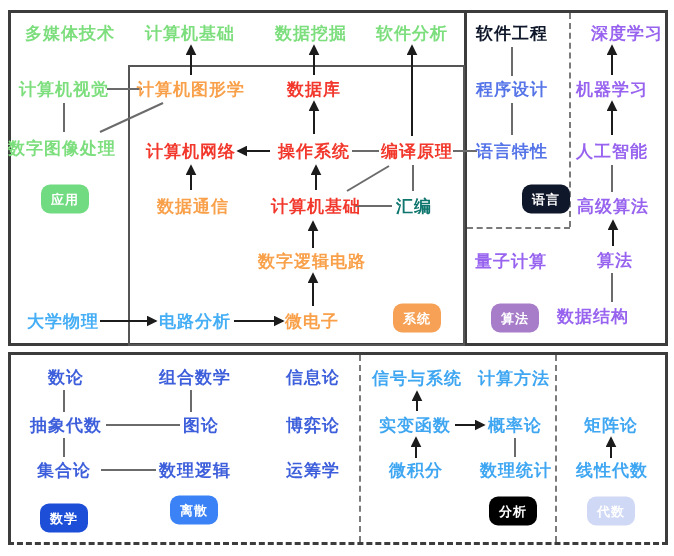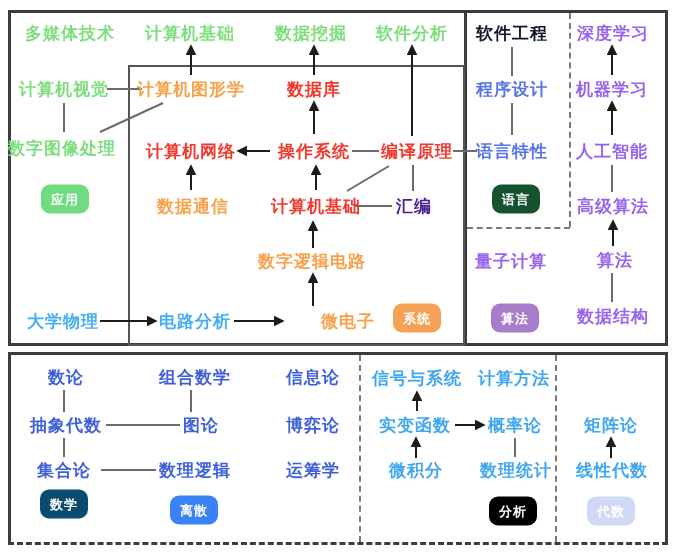--- a/index.html
+++ b/index.html
@@ -82,62 +82,62 @@
       <line x1="515" y1="438" x2="515" y2="457" stroke="#6b6b6b" stroke-width="2"></line>
       <line x1="611" y1="458" x2="611" y2="438" stroke="#1c1c1c" stroke-width="2" marker-end="url(#ah)"></line>
     </svg>
 
   <div id="nodes-layer">
       <span class="node" style="left: 70px; top: 33px; color: rgb(124, 222, 124);">多媒体技术</span>
       <span class="node" style="left: 190px; top: 33px; color: rgb(124, 222, 124);">计算机基础</span>
       <span class="node" style="left: 311px; top: 33px; color: rgb(124, 222, 124);">数据挖掘</span>
       <span class="node" style="left: 412px; top: 33px; color: rgb(124, 222, 124);">软件分析</span>
       <span class="node" style="left: 512px; top: 33px; color: #0f172a;">软件工程</span>
-      <span class="node" style="left: 613px; top: 33px; color: rgb(151, 99, 239);">深度学习</span>
+      <span class="node" style="left: 627px; top: 33px; color: rgb(151, 99, 239);">深度学习</span>
       <span class="node" style="left: 64px; top: 89px; color: rgb(124, 222, 124);">计算机视觉</span>
       <span class="node" style="left: 191px; top: 89px; color: rgb(249, 160, 74);">计算机图形学</span>
       <span class="node bold" style="left: 314px; top: 89px; color: rgb(242, 56, 44);">数据库</span>
       <span class="node" style="left: 512px; top: 89px; color: rgb(85, 116, 232);">程序设计</span>
       <span class="node" style="left: 612px; top: 89px; color: rgb(151, 99, 239);">机器学习</span>
       <span class="node" style="left: 62px; top: 148px; color: rgb(124, 222, 124);">数字图像处理</span>
       <span class="node bold" style="left: 191px; top: 151px; color: rgb(242, 56, 44);">计算机网络</span>
       <span class="node bold" style="left: 314px; top: 151px; color: rgb(242, 56, 44);">操作系统</span>
       <span class="node bold" style="left: 417px; top: 151px; color: rgb(242, 56, 44);">编译原理</span>
       <span class="node" style="left: 512px; top: 151px; color: rgb(85, 116, 232);">语言特性</span>
       <span class="node" style="left: 612px; top: 151px; color: rgb(151, 99, 239);">人工智能</span>
       <span class="node" style="left: 193px; top: 206px; color: rgb(249, 160, 74);">数据通信</span>
       <span class="node bold" style="left: 316px; top: 206px; color: rgb(242, 56, 44);">计算机基础</span>
-      <span class="node" style="left: 414px; top: 206px; color: #4c1d95;">汇编</span>
+      <span class="node" style="left: 414px; top: 206px; color: #0f766e;">汇编</span>
       <span class="node" style="left: 613px; top: 206px; color: rgb(151, 99, 239);">高级算法</span>
       <span class="node" style="left: 312px; top: 261px; color: rgb(249, 160, 74);">数字逻辑电路</span>
       <span class="node" style="left: 511px; top: 261px; color: rgb(151, 99, 239);">量子计算</span>
       <span class="node bold" style="left: 615px; top: 260px; color: rgb(151, 99, 239);">算法</span>
       <span class="node" style="left: 63px; top: 321px; color: rgb(69, 174, 245);">大学物理</span>
       <span class="node" style="left: 195px; top: 321px; color: rgb(69, 174, 245);">电路分析</span>
-      <span class="node" style="left: 312px; top: 321px; color: rgb(249, 160, 74); margin-left: 36px;">微电子</span>
-      <span class="node bold" style="left: 613px; top: 316px; color: rgb(151, 99, 239);">数据结构</span>
+      <span class="node" style="left: 312px; top: 321px; color: rgb(249, 160, 74);">微电子</span>
+      <span class="node bold" style="left: 593px; top: 316px; color: rgb(151, 99, 239);">数据结构</span>
       <span class="node" style="left: 66px; top: 377px; color: rgb(62, 95, 219);">数论</span>
       <span class="node" style="left: 195px; top: 377px; color: rgb(62, 95, 219);">组合数学</span>
       <span class="node" style="left: 313px; top: 377px; color: rgb(62, 95, 219);">信息论</span>
       <span class="node" style="left: 417px; top: 378px; color: rgb(63, 166, 242);">信号与系统</span>
       <span class="node" style="left: 514px; top: 378px; color: rgb(63, 166, 242);">计算方法</span>
       <span class="node" style="left: 66px; top: 425px; color: rgb(62, 95, 219);">抽象代数</span>
       <span class="node" style="left: 201px; top: 425px; color: rgb(62, 95, 219);">图论</span>
       <span class="node" style="left: 313px; top: 425px; color: rgb(62, 95, 219);">博弈论</span>
       <span class="node" style="left: 415px; top: 425px; color: rgb(63, 166, 242);">实变函数</span>
       <span class="node" style="left: 515px; top: 425px; color: rgb(63, 166, 242);">概率论</span>
       <span class="node" style="left: 611px; top: 425px; color: rgb(63, 166, 242);">矩阵论</span>
       <span class="node" style="left: 64px; top: 470px; color: rgb(62, 95, 219);">集合论</span>
       <span class="node" style="left: 195px; top: 470px; color: rgb(62, 95, 219);">数理逻辑</span>
       <span class="node" style="left: 313px; top: 470px; color: rgb(62, 95, 219);">运筹学</span>
       <span class="node" style="left: 416px; top: 470px; color: rgb(63, 166, 242);">微积分</span>
       <span class="node" style="left: 516px; top: 470px; color: rgb(63, 166, 242);">数理统计</span>
       <span class="node" style="left: 612px; top: 470px; color: rgb(63, 166, 242);">线性代数</span>
       <span class="badge" style="left: 65px; top: 199px; background: rgb(112, 219, 129);">应用</span>
       <span class="badge" style="left: 417px; top: 318px; background: rgb(246, 161, 85);">系统</span>
-      <span class="badge" style="left: 516px; top: 199px; background: #14532d;">语言</span>
+      <span class="badge" style="left: 546px; top: 199px; background: #0f172a;">语言</span>
       <span class="badge" style="left: 515px; top: 318px; background: rgb(167, 124, 201);">算法</span>
-      <span class="badge" style="left: 64px; top: 504px; background: #0c4a6e;">数学</span>
+      <span class="badge" style="left: 64px; top: 518px; background: #1d4ed8;">数学</span>
       <span class="badge" style="left: 194px; top: 510px; background: #3b82f6;">离散</span>
       <span class="badge" style="left: 513px; top: 511px; background: #000000;">分析</span>
       <span class="badge" style="left: 611px; top: 511px; background: rgb(207, 216, 245);">代数</span>
     </div>
 </div>
 
 </body></html>

